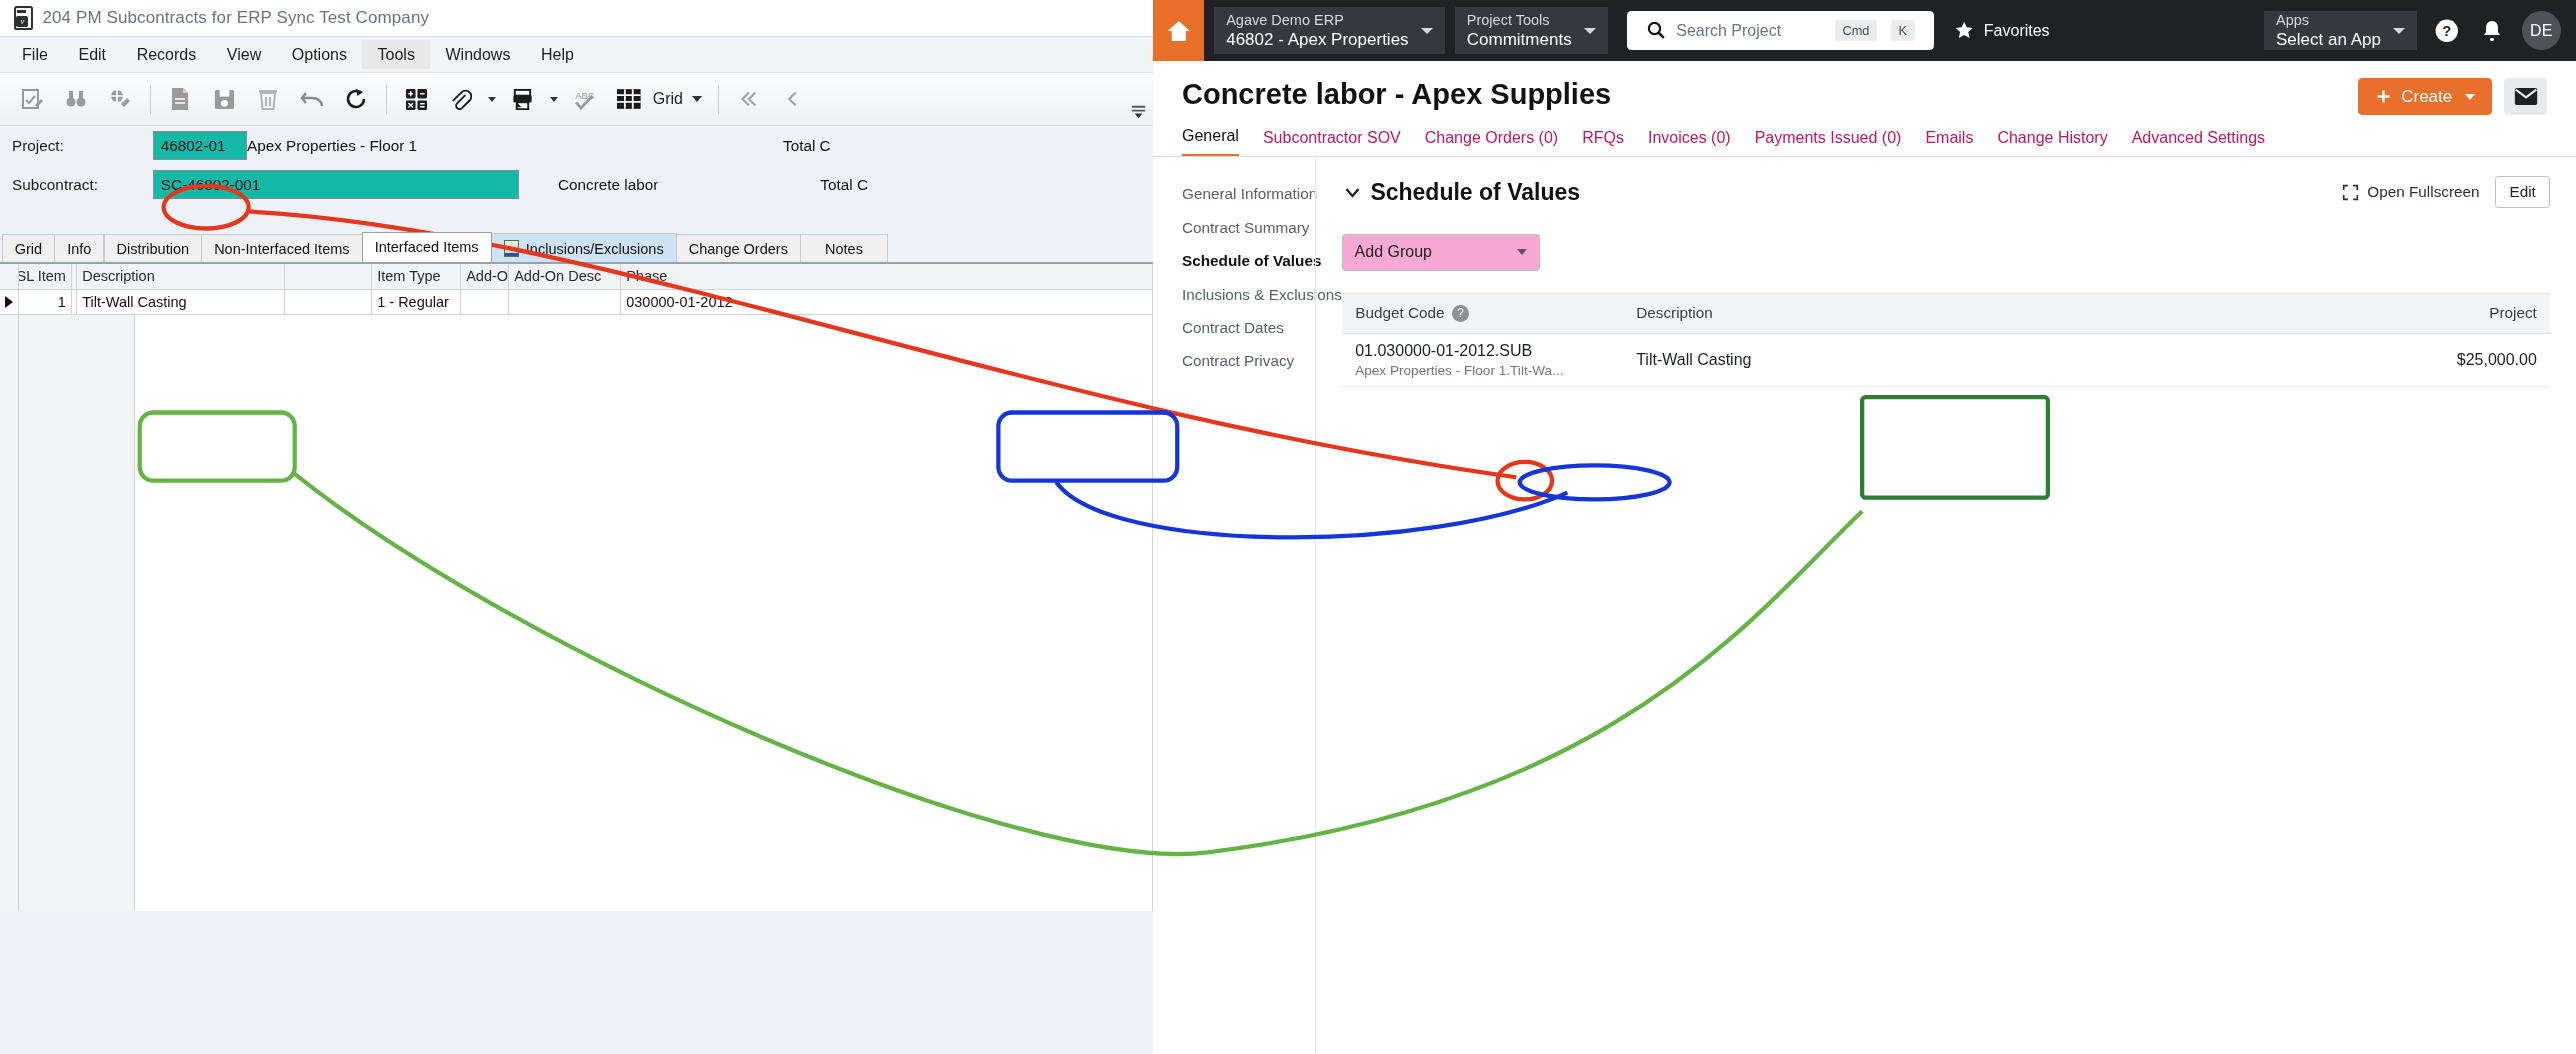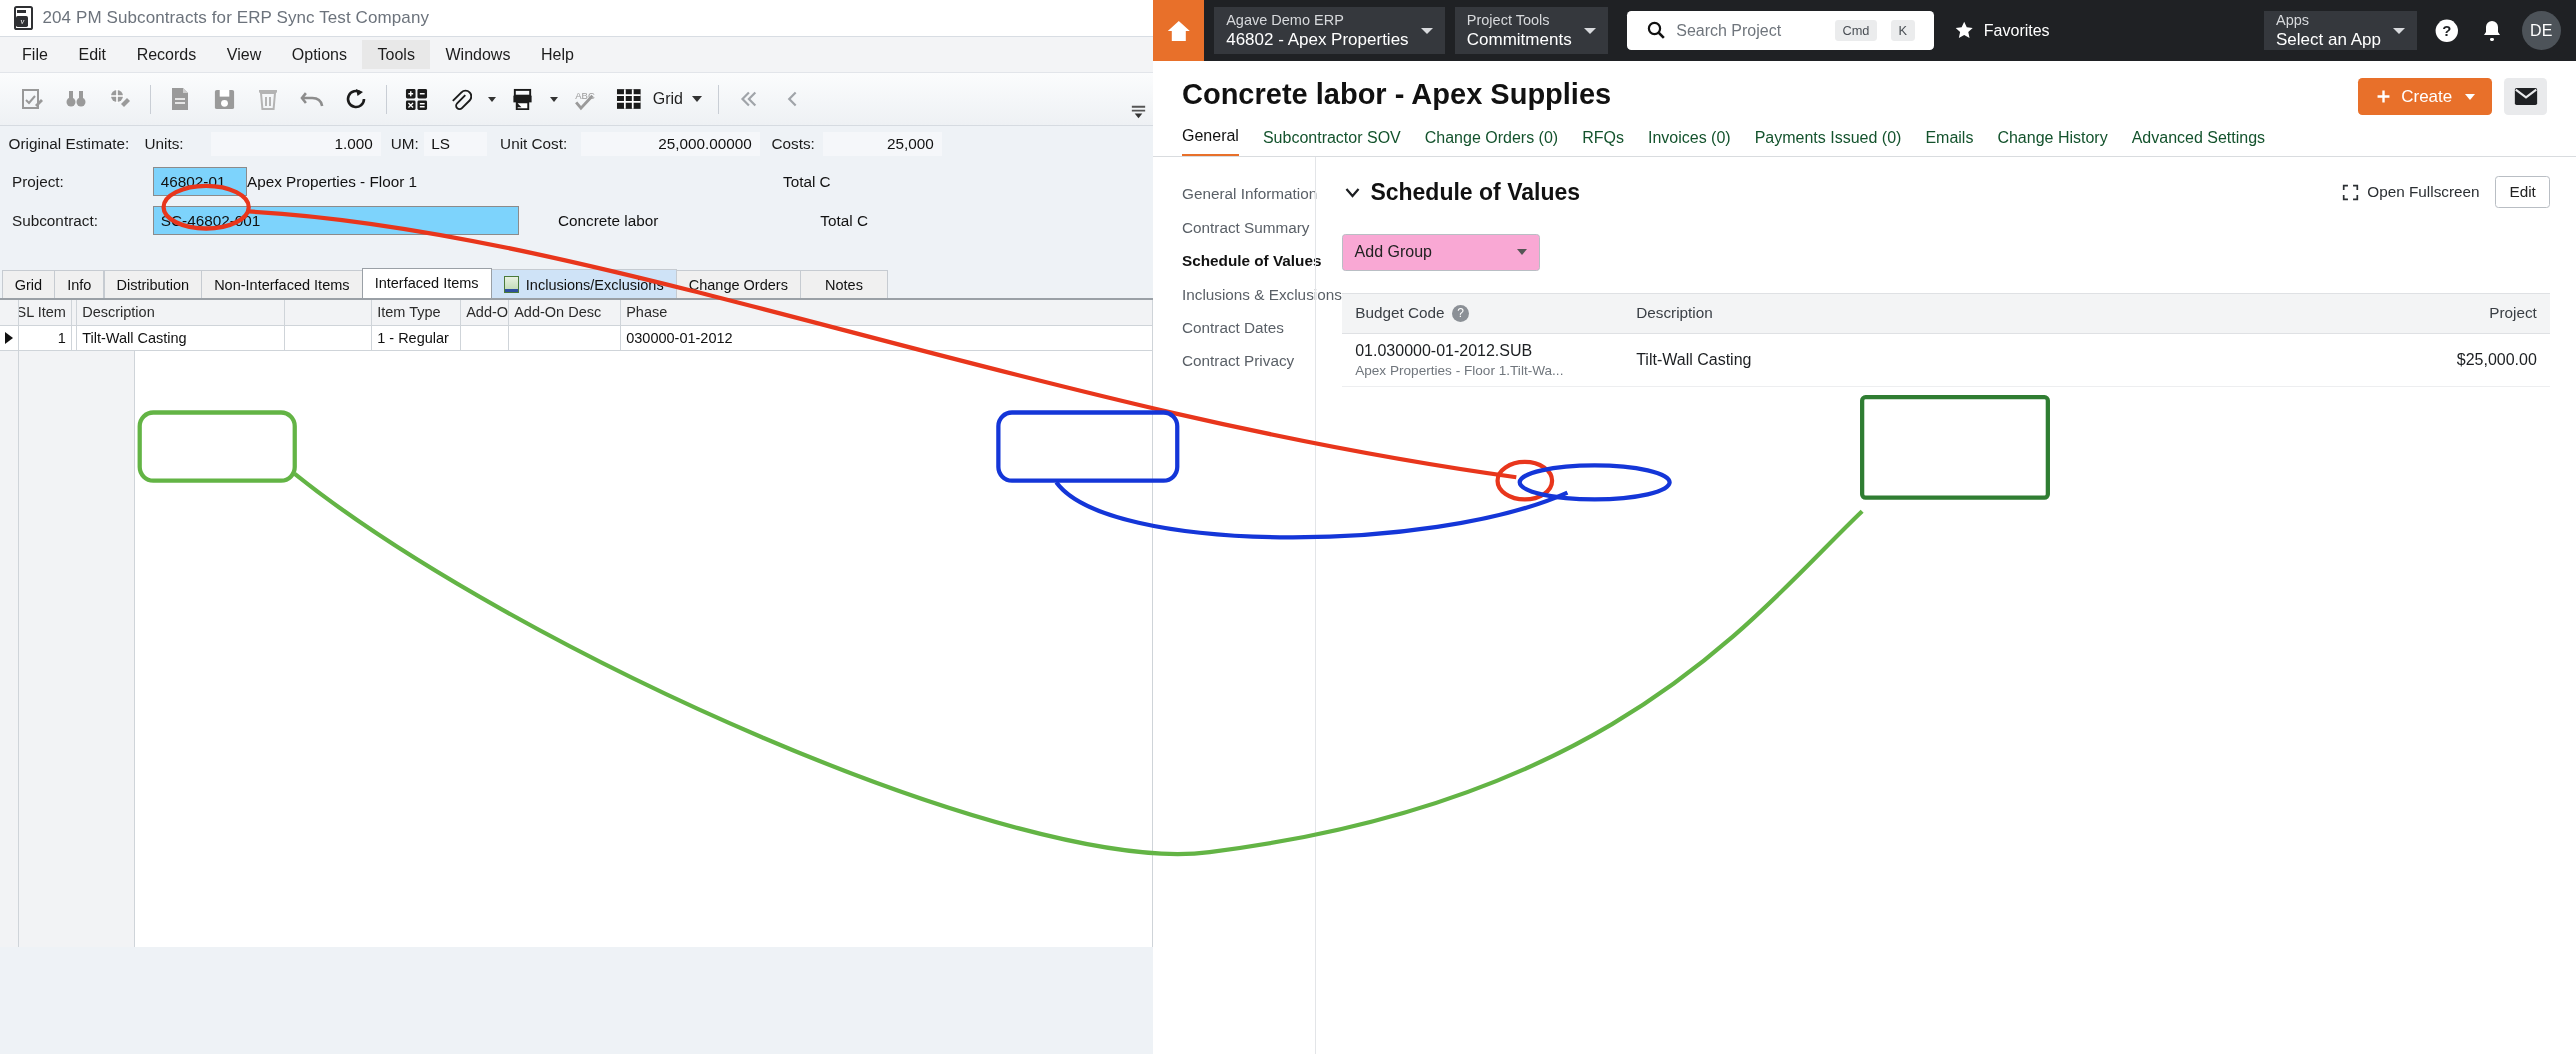--- a/index.html
+++ b/index.html
@@ -78,21 +78,21 @@
   .fld-label { color: #1b1b1b; font-size: 15.3px; }
   .fld-box {
     background: #f5f7fa; border: 0.9px solid transparent; height: 24px;
     display: flex; align-items: center; padding: 0 6.8px; font-size: 15.3px;
   }
   .fld-box.num { justify-content: flex-end; }
   .dt-form { background: #eef2f6; padding-bottom: 5.1px; }
 
   .dt-row2 { display: flex; align-items: center; height: 39px; padding-left: 12px; }
   .yellow-input {
-    background: #7dd3fc; border: 1.7px solid #8b8b8b;
+    background: #14b8a6; border: 1.7px solid #8b8b8b;
     height: 29px; display: flex; align-items: center; padding: 0 6.8px;
     font-size: 15.3px; color: #111;
   }
   .plain-text { font-size: 15.3px; color: #111; }
 
   .dt-tabs {
     display: flex; align-items: flex-end; height: 32px;
     margin-top: 22px; padding-left: 1.7px;
     border-bottom: 0.9px solid #9aa0a6; background: #eef2f6;
   }
@@ -180,21 +180,21 @@
     display: flex; align-items: center; gap: 9.4px; padding: 0 17px; font-size: 17px; cursor: pointer;
   }
   .btn-env {
     background: #e9eaec; border-radius: 4.3px; width: 43px; height: 37px;
     display: flex; align-items: center; justify-content: center; cursor: pointer;
   }
   .wb-tabs {
     display: flex; align-items: flex-end; gap: 24px; padding: 12px 29px 0 29px;
     border-bottom: 0.9px solid #d9dcdf;
   }
-  .wb-tab { font-size: 16px; color: #14532d; padding-bottom: 9.4px; cursor: pointer; white-space: nowrap; }
+  .wb-tab { font-size: 16px; color: #be185d; padding-bottom: 9.4px; cursor: pointer; white-space: nowrap; }
   .wb-tab.active { color: #111; border-bottom: 2.6px solid #e8702a; font-weight: normal; }
 
   .wb-body { display: flex; height: calc(1055px - 61px - 51px - 44px); }
   .wb-side { width: 162px; padding: 20.4px 0 0 29px; flex: 0 0 auto; }
   .wb-side-item { font-size: 15.3px; color: #5a6067; padding: 7.7px 0; cursor: pointer; white-space: nowrap; }
   .wb-side-item.active { color: #111; font-weight: bold; }
   .wb-main { flex: 1; border-left: 0.9px solid #e3e5e8; padding: 19px 25.6px 0 25.6px; }
 
   .sov-head { display: flex; align-items: center; }
   .sov-chevron { width: 22px; height: 22px; display: flex; align-items: center; justify-content: center; cursor: pointer; }
@@ -370,31 +370,20 @@
       </div>
       <div style="margin-left:auto;display:flex;align-items:flex-end;height:100%;padding-bottom:3.4px;">
         <svg width="19" height="19" viewBox="0 0 20 20">
             <path d="M3 4h14M3 8h14" stroke="#555" stroke-width="2"></path>
             <path d="M6 11l4 5 4-5z" fill="#333"></path>
           </svg>
       </div>
     </div>
 
     <div class="dt-form">
-      <div class="dt-fieldrow">
-        <div class="fld-label" style="width:136px">Original Estimate:</div>
-        <div class="fld-label" style="width:66px">Units:</div>
-        <div class="fld-box num" style="width:170px">1.000</div>
-        <div class="fld-label" style="width:43px;padding-left:10.2px">UM:</div>
-        <div class="fld-box" style="width:63px">LS</div>
-        <div class="fld-label" style="width:94px;padding-left:13.6px">Unit Cost:</div>
-        <div class="fld-box num" style="width:179px">25,000.00000</div>
-        <div class="fld-label" style="width:63px;padding-left:12px">Costs:</div>
-        <div class="fld-box num" style="width:119px">25,000</div>
-      </div>
 
       <div class="dt-row2">
         <div class="fld-label" style="width:141px">Project:</div>
         <div class="yellow-input" style="width:94px">46802-01</div>
         <div class="plain-text" style="">Apex Properties - Floor 1</div>
         <div class="plain-text" style="margin-left:366px">Total C</div>
       </div>
 
       <div class="dt-row2">
         <div class="fld-label" style="width:141px">Subcontract:</div>

